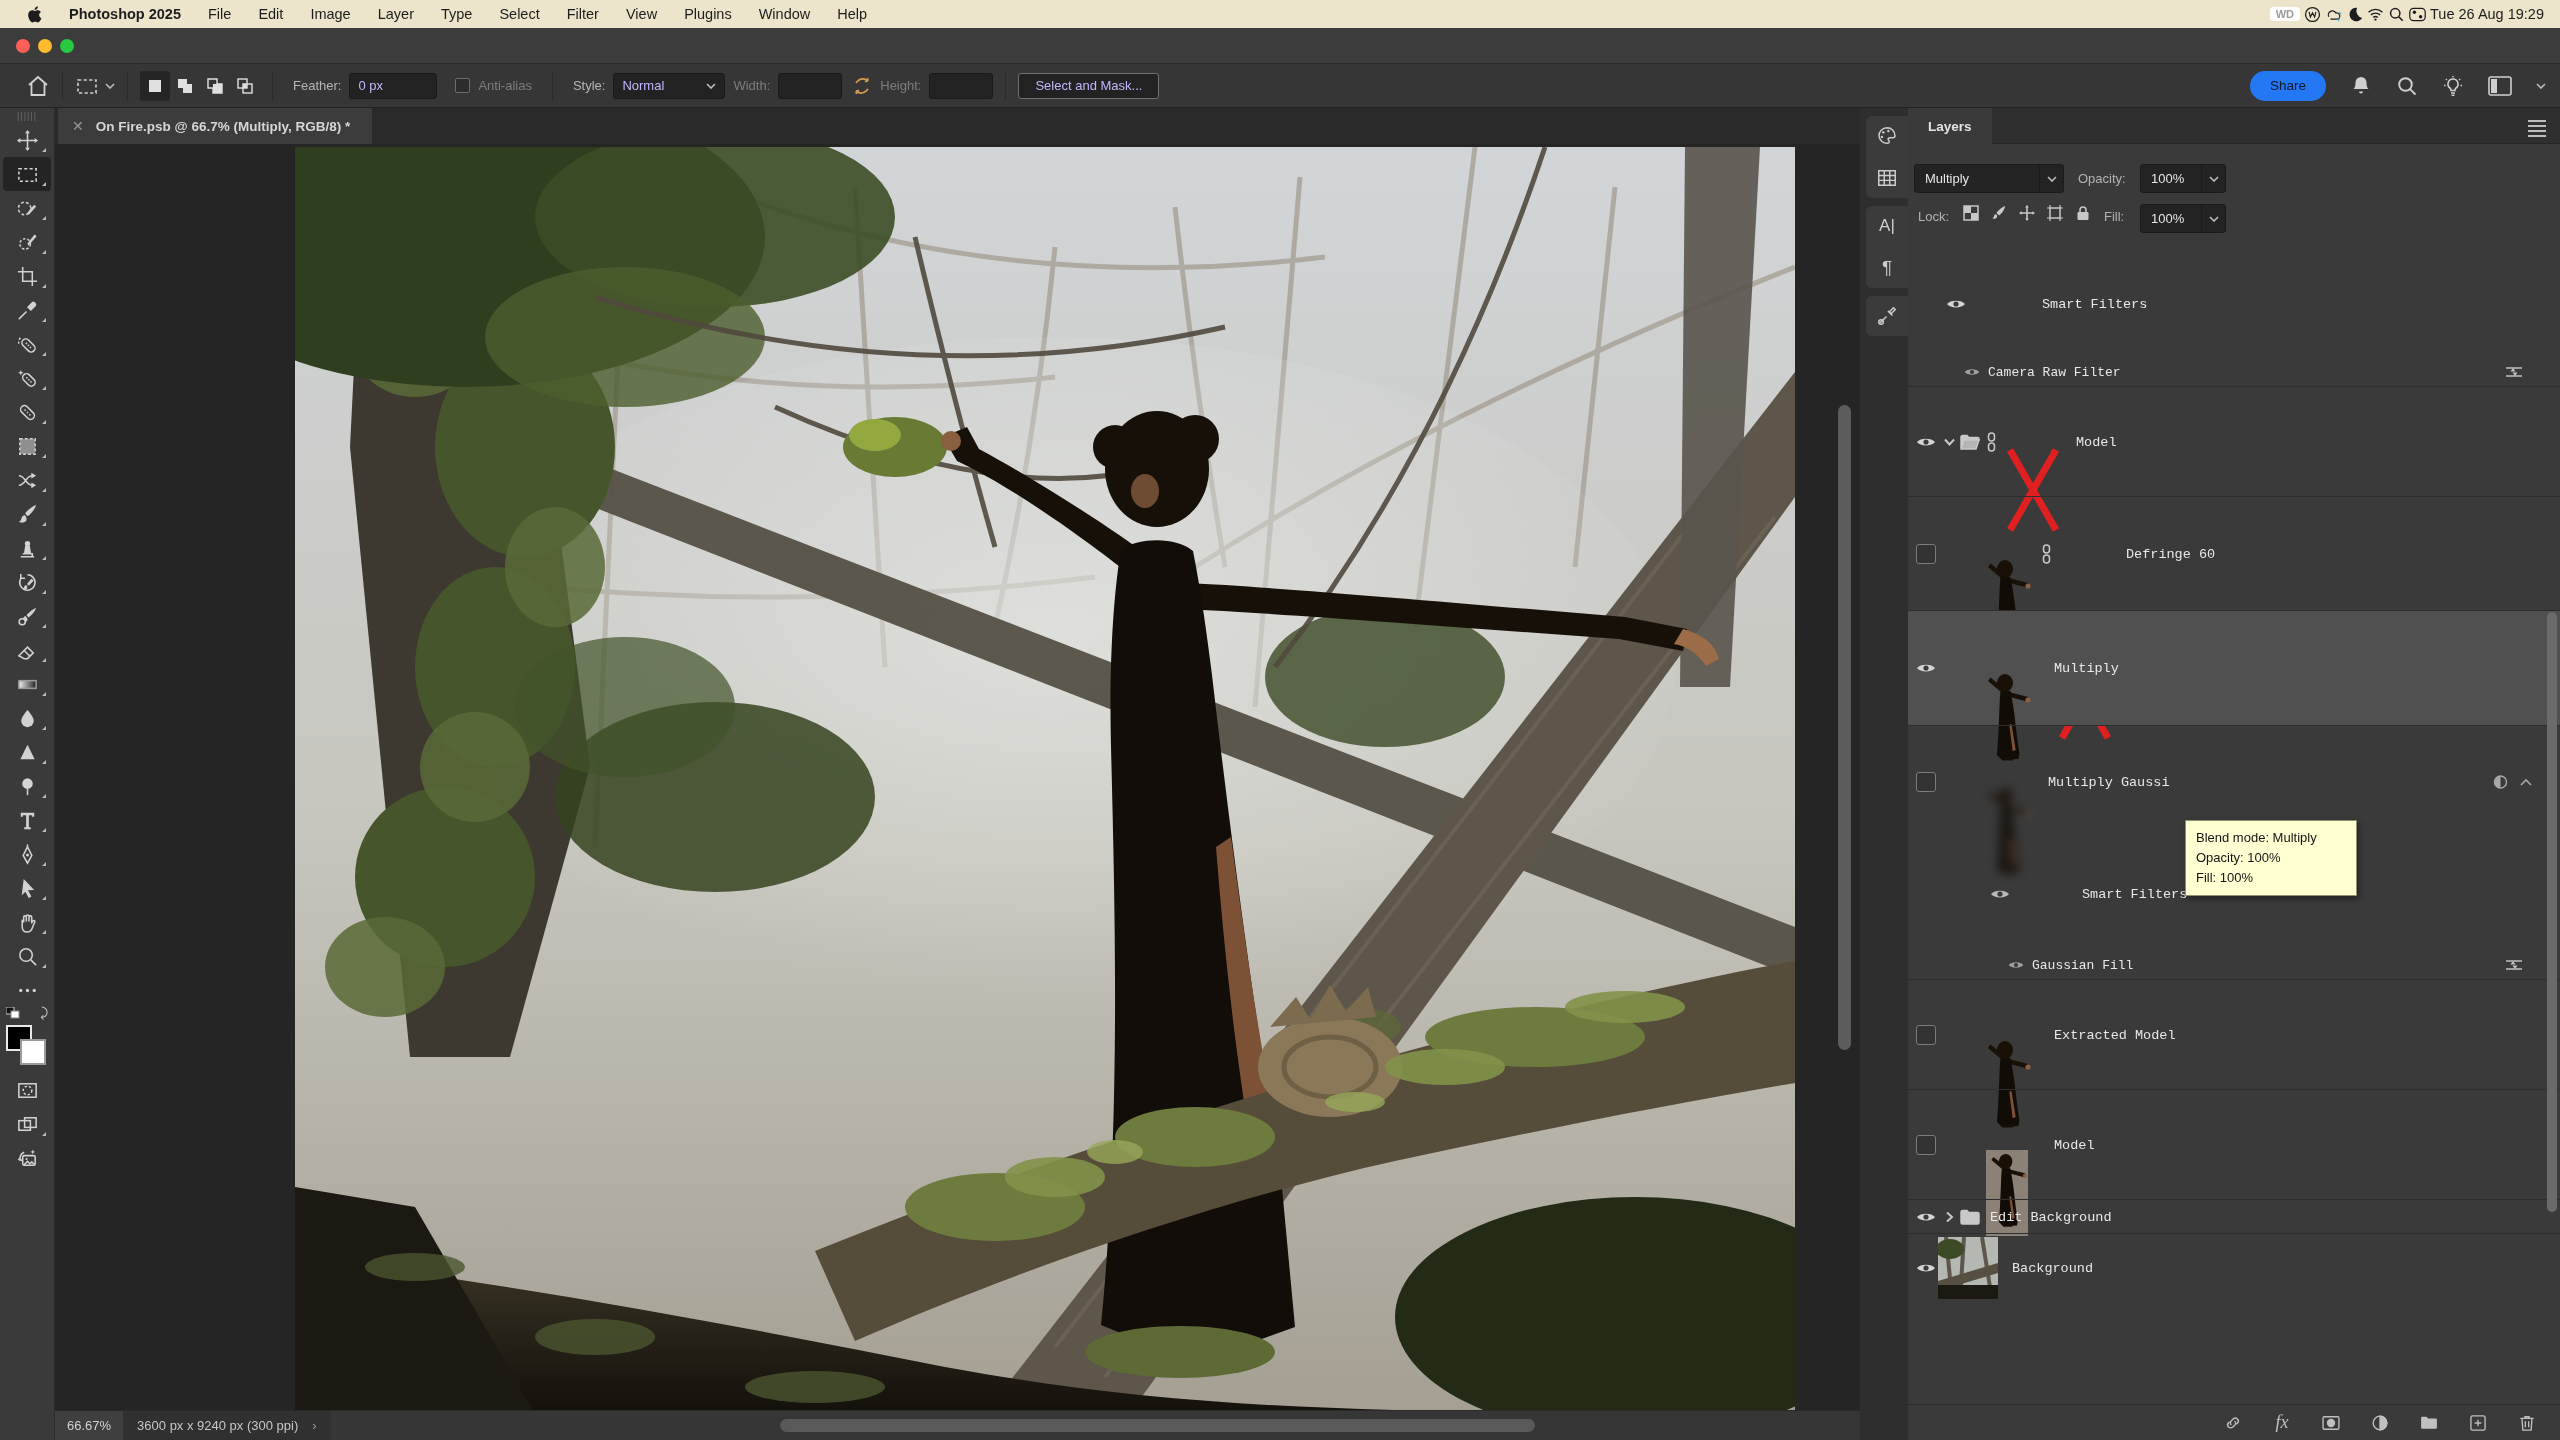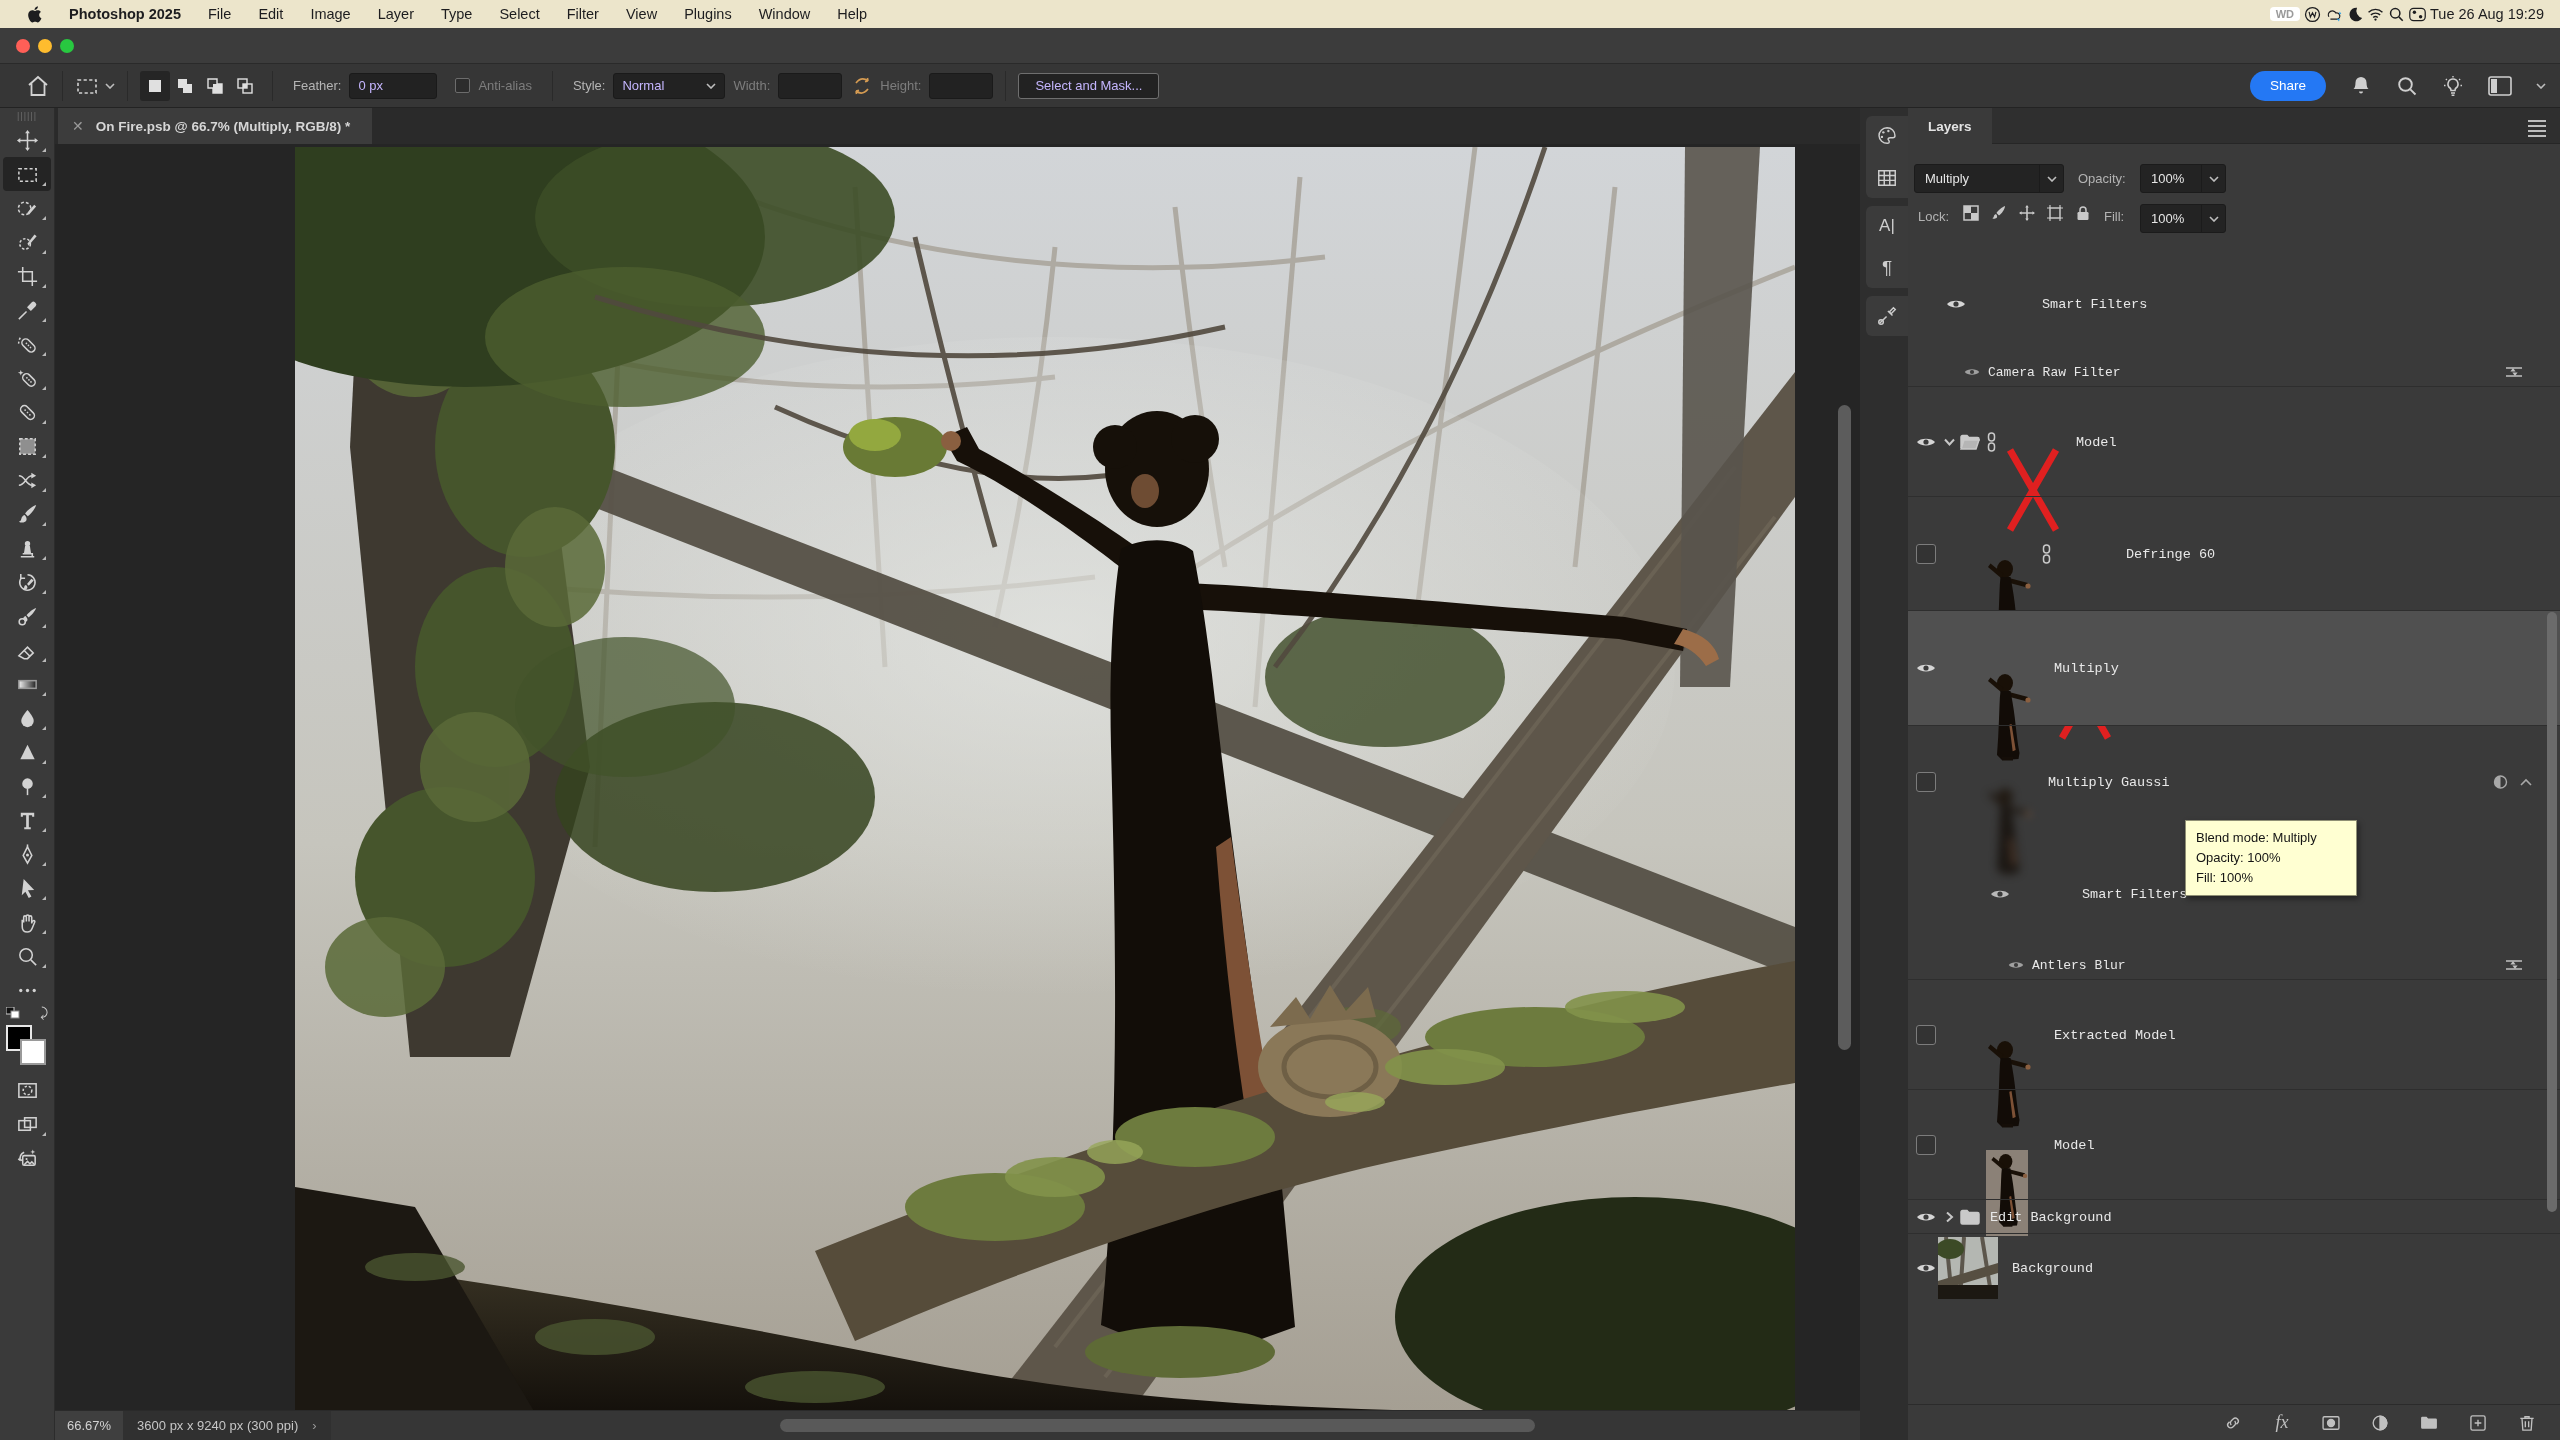--- a/index.html
+++ b/index.html
@@ -28,21 +28,21 @@
                 border-bottom:1px solid #232323; display:flex; align-items:center; color:#c9c9c9; font-size:13px; }
   .ob-sep { width:1px; height:30px; background:#2a2a2a; margin:0 12px; }
   .ob-ic { width:24px; height:24px; }
   .ob-field { background:#222; border:1px solid #1a1a1a; border-radius:3px; height:26px; display:flex;
               align-items:center; padding:0 8px; color:#c4b5fd; }
   .ob-lab { color:#b5b5b5; margin:0 8px; }
   .ob-lab.dis { color:#7d7d7d; }
   .chev { width:10px; height:6px; }
   .modebtn { width:30px; height:30px; display:flex; align-items:center; justify-content:center; border-radius:3px; }
   .modebtn.on { background:#252525; }
-  #share-btn { background:#2478f4; color:#ffffff; border-radius:15px; height:30px; padding:0 20px;
+  #share-btn { background:#2478f4; color:#0f172a; border-radius:15px; height:30px; padding:0 20px;
                display:flex; align-items:center; font-size:13.5px; }
   #optionsbar .rightgrp { margin-left:auto; display:flex; align-items:center; gap:24px; padding-right:14px; }
 
   
   #toolbar { position:absolute; left:0; top:108px; width:55px; height:1332px; background:#3a3a3a;
              border-right:1px solid #2c2c2c; display:flex; flex-direction:column; align-items:center; }
   .grip { color:#6d6d6d; font-size:9px; letter-spacing:1px; margin:3px 0 2px; }
   .tool { width:48px; height:34px; display:flex; align-items:center; justify-content:center; position:relative;
           border-radius:4px; flex:none; }
   .tool.sel { background:#242424; }
@@ -887,21 +887,21 @@
       <span class="ri lab" style="left:174px">Smart Filters</span>
     </div>
 
     <div class="lrow" style="height:29px">
       <span class="ri eyesm" style="left:100px">
         <svg viewBox="0 0 20 13">
             <path d="M1 6.5C4 2 16 2 19 6.5 16 11 4 11 1 6.5z" fill="#9f9f9f"></path>
             <circle cx="10" cy="6.5" r="2.6" fill="#3a3a3a"></circle>
           </svg>
         </span>
-      <span class="ri lab" style="left:124px;font-size:13px">Antlers Blur</span>
+      <span class="ri lab" style="left:124px;font-size:13px">Gaussian Fill</span>
       <span class="ri fbicon" style="right:36px">
         <svg viewBox="0 0 20 16">
             <path d="M2 4h16M2 12h16" stroke="#c0c0c0" stroke-width="1.6"></path>
             <path d="M9 4l-2.6 3.6h5.2z" fill="#c0c0c0"></path>
             <path d="M11 12l2.6-3.6H8.4z" fill="#c0c0c0"></path>
           </svg>
         </span>
     </div>
 
     <div class="lrow div" style="height:110px">

